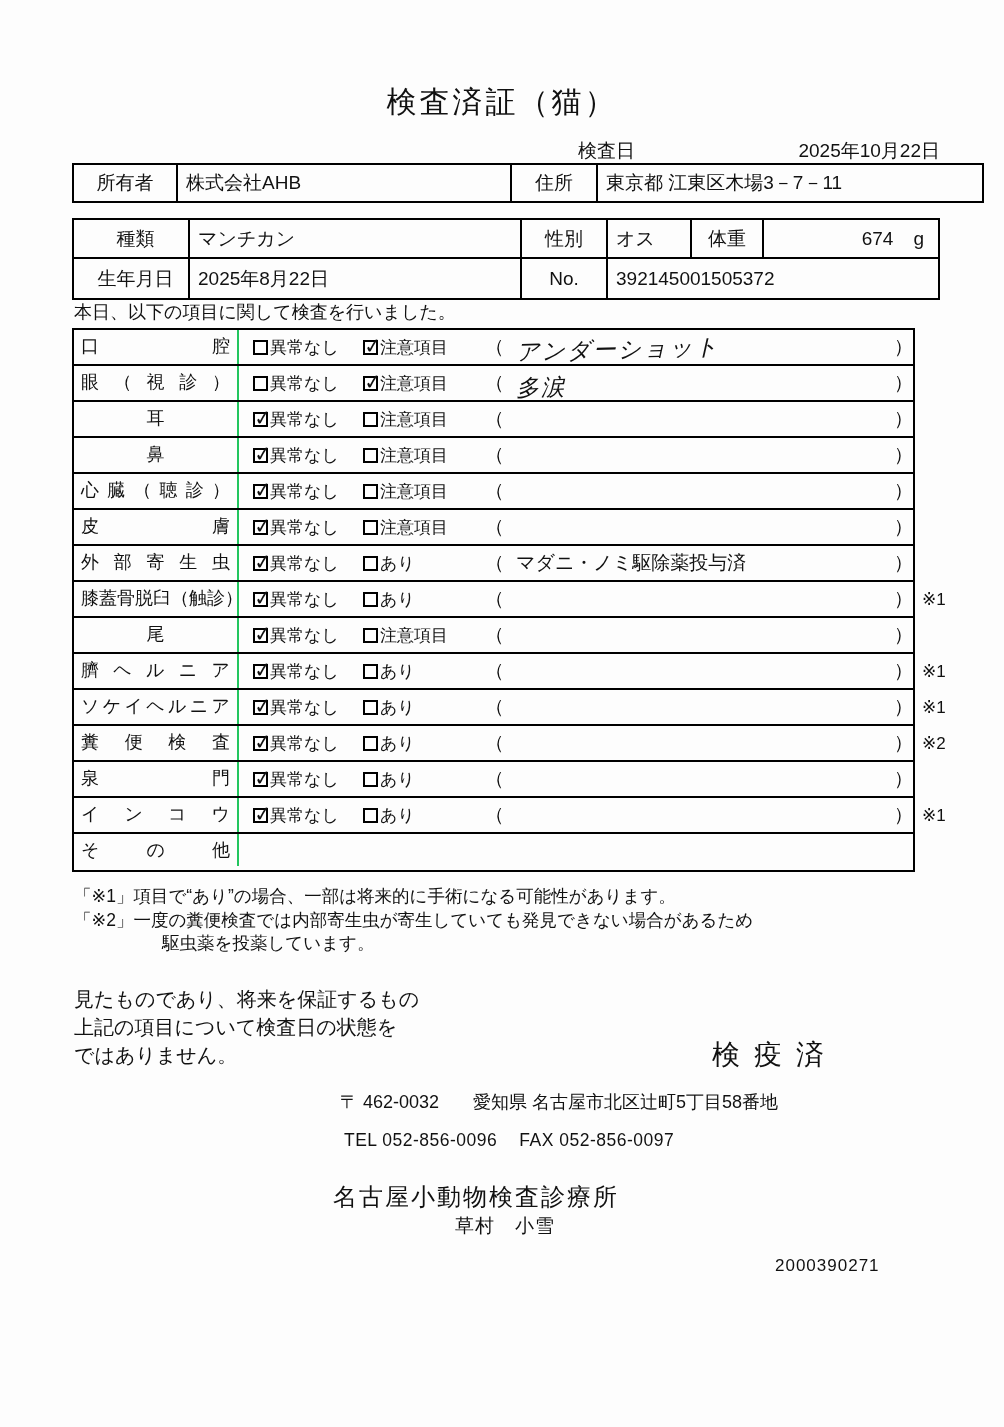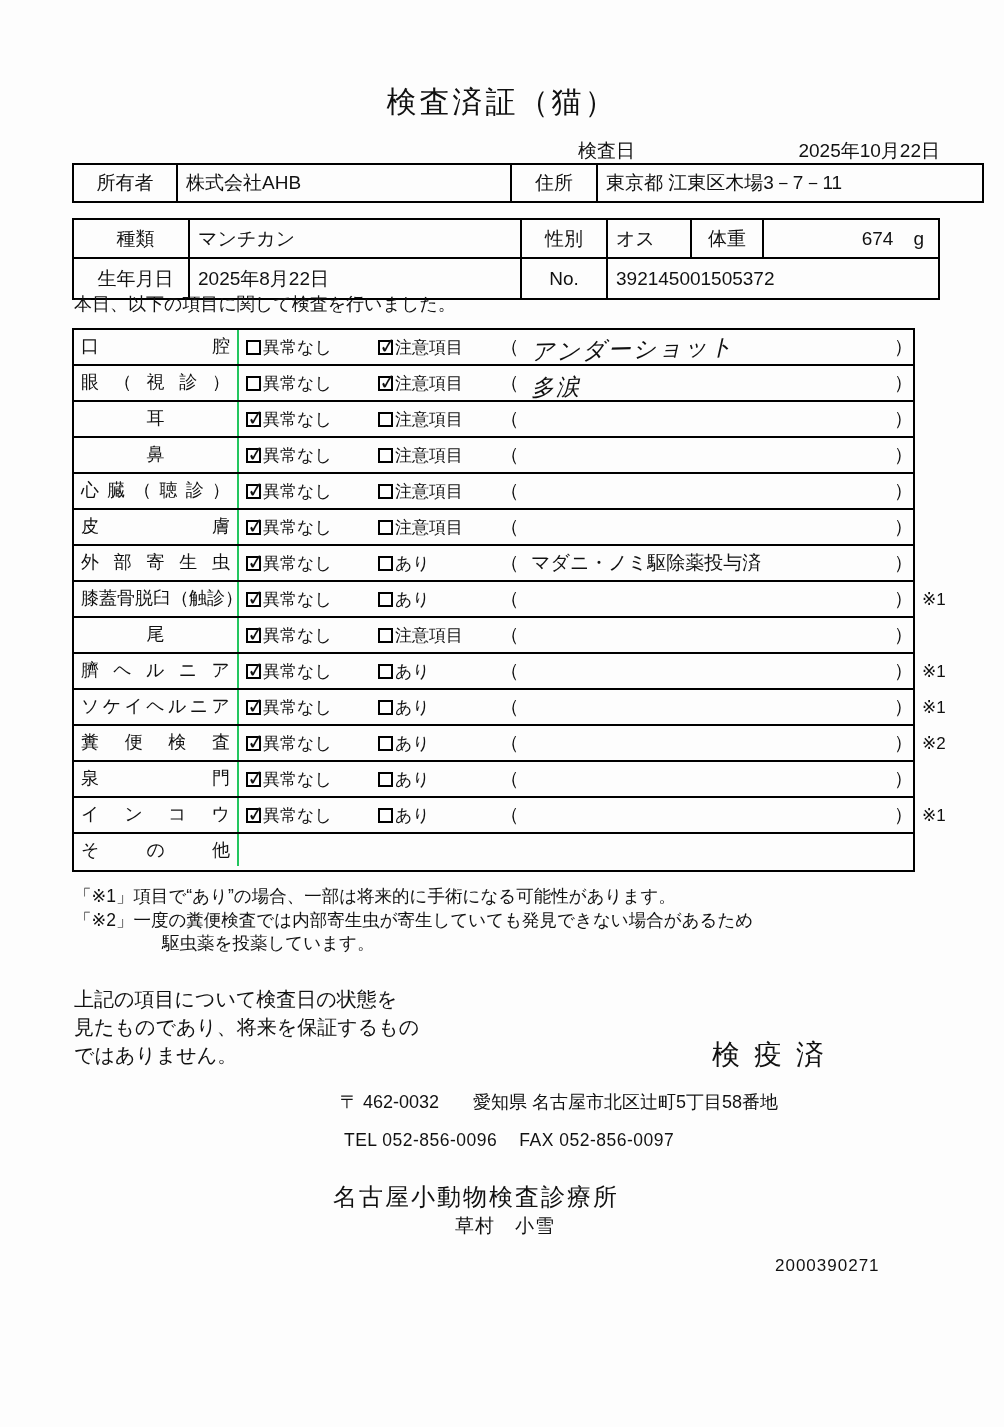--- a/index.html
+++ b/index.html
@@ -27,34 +27,34 @@
   .ow1 { width:104px; } .ow2 { width:334px; } .ow3 { width:86px; } .ow4 { flex:1; }
 
   
   .pet-table { left:72px; top:218px; width:868px; border:2px solid #000; font-size:19px; }
   .pet-row { display:flex; height:39px; }
   .pet-row.first { border-bottom:2px solid #000; }
   .p1 { width:116px;padding-left:9px; } .p2 { width:332px; } .p3 { width:86px; } .p4 { width:84px; } .p5 { width:72px; } .p6 { flex:1; }
   .weight-cell { justify-content:flex-end; padding-right:14px; }
   .weight-cell .unit { margin-left:20px; }
 
-  .intro { left:74px; top:292px; font-size:18px; }
+  .intro { left:74px; top:300px; font-size:18px; }
 
   
   .insp-table { left:72px; top:328px; width:843px; border:2px solid #000; }
   .insp-row { display:flex; height:36px; border-bottom:2px solid #000; position:relative; }
   .insp-row:last-child { border-bottom:none;flex-direction:column; }
   .insp-label {
     width:165px; border-right:2px solid #22c55e; padding:0 7px; font-size:18px;
     line-height:32px; text-align:justify; text-align-last:justify; overflow:hidden; white-space:nowrap;
   }
   .insp-label.center { text-align:center; text-align-last:center; }
   .insp-content { flex:1; display:flex; align-items:center; padding-left:7px; }
   .opt { display:flex; align-items:center; }
-  .opt1 { width:132px; } .opt2 { width:122px; }
+  .opt1 { width:110px;margin-left:7px; } .opt2 { width:122px; }
   .cbox { width:15px; height:15px; border:2px solid #000; position:relative; flex:none; margin-right:2px; background:#fff; }
   .cbox.checked::after {
     content:"✓"; position:absolute; left:-1px; top:-8px; font-size:21px; font-weight:bold;
     font-family:"DejaVu Sans",sans-serif; transform:rotate(-6deg);
   }
   .opt-label { font-size:17px; white-space:nowrap; }
   .comment { flex:1; display:flex; align-items:center; font-size:19px; height:100%; }
   .comment-text { flex:1; padding-left:12px; font-size:19px; white-space:nowrap; overflow:hidden; }
   .comment-text.handwriting {
     font-family:"DejaVu Serif","Liberation Serif",serif; font-style:italic; font-size:23px;
@@ -412,22 +412,22 @@
 
   </div>
 
   <div class="abs notes">
     <div>「※1」項目で“あり”の場合、一部は将来的に手術になる可能性があります。</div>
     <div>「※2」一度の糞便検査では内部寄生虫が寄生していても発見できない場合があるため</div>
     <div class="indent">駆虫薬を投薬しています。</div>
   </div>
 
   <div class="abs disclaimer">
+    <div>見たものであり、将来を保証するもの</div>
     <div>上記の項目について検査日の状態を</div>
-    <div>見たものであり、将来を保証するもの</div>
     <div>ではありません。</div>
   </div>
 
   <div class="abs stamp">検疫済</div>
 
   <div class="abs postal-line">
     <span>〒 462-0032</span>
     <span class="addr">愛知県 名古屋市北区辻町5丁目58番地</span>
   </div>
   <div class="abs tel-line">

